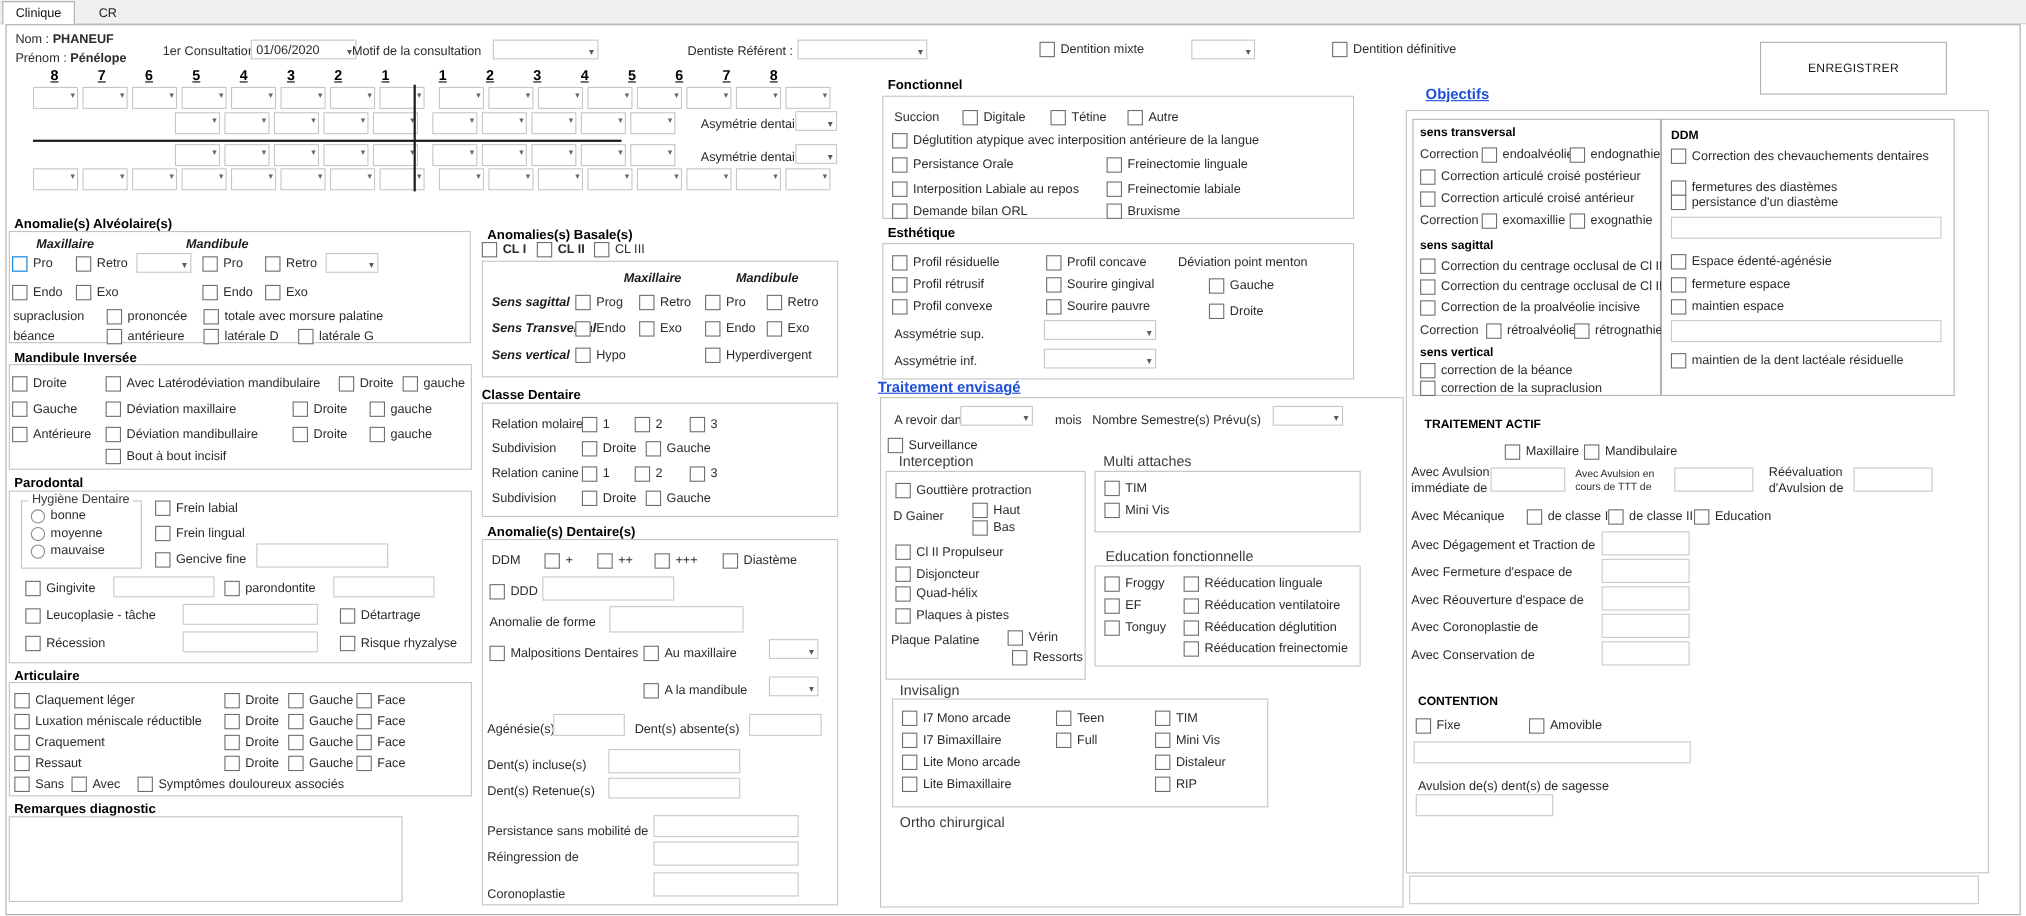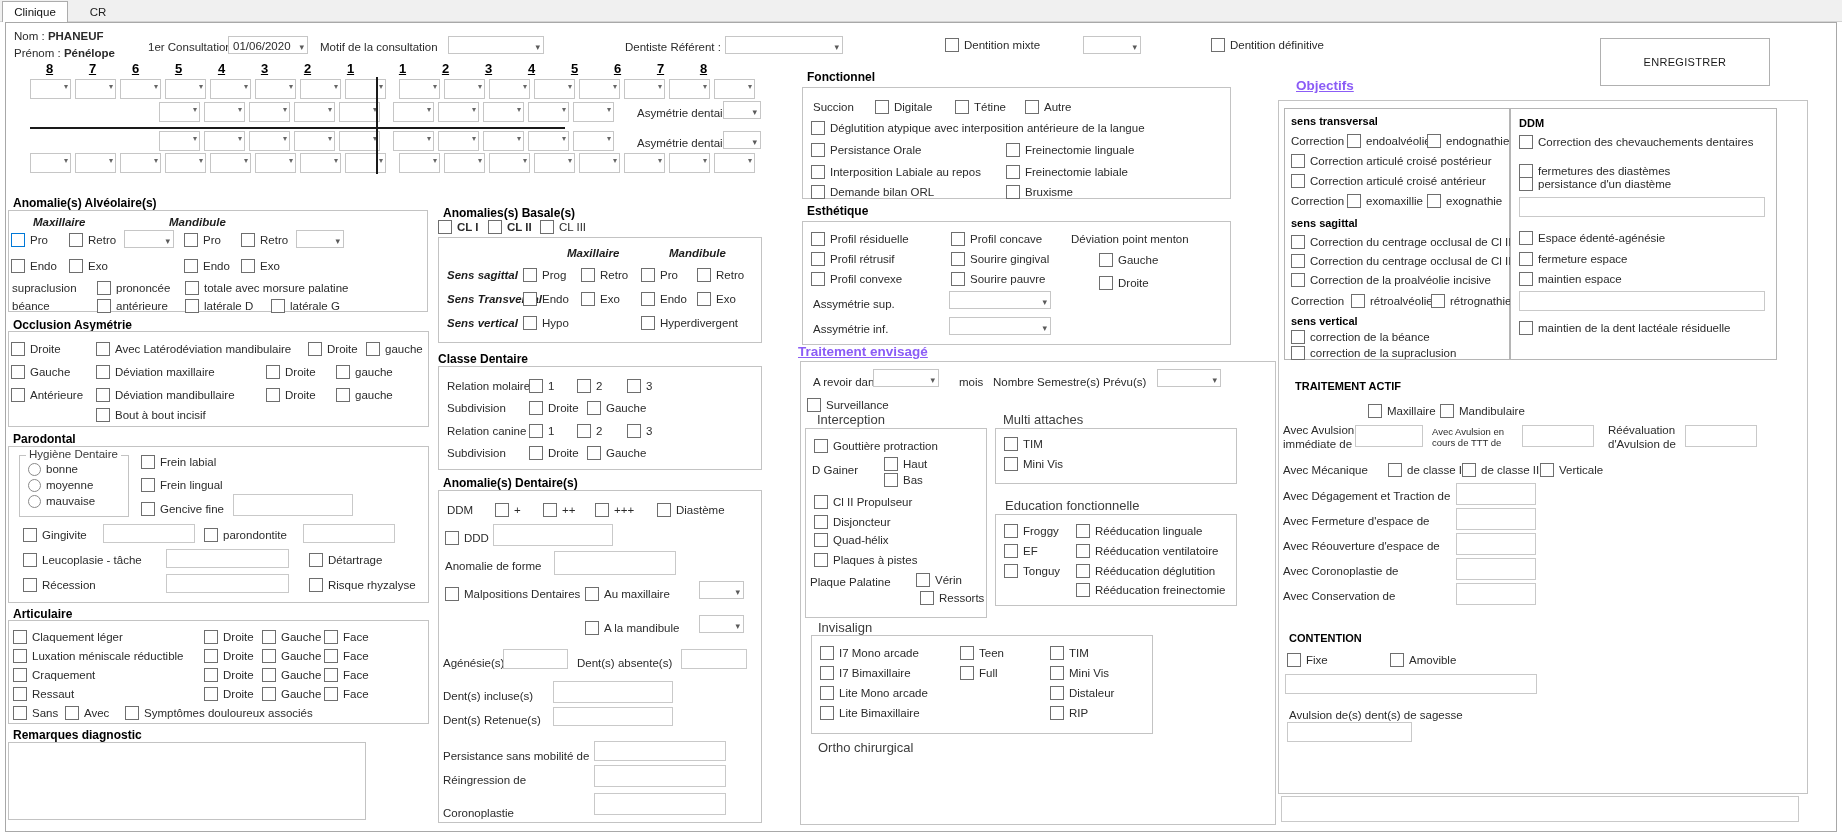--- a/index.html
+++ b/index.html
@@ -2,21 +2,21 @@
 <html><head>
 <meta charset="utf-8">
 <style>
   html,body{margin:0;padding:0}
   body{width:1842px;height:833px;background:#fff;font-family:"Liberation Sans",sans-serif;
        font-size:11.5px;color:#2b2b2b;position:relative;overflow:hidden}
   .box{position:absolute;border:1px solid #c3c3c3;background:#fff}
   .fs{position:absolute;border:1px solid #c3c3c3;background:#fff}
   .fs .legend{position:absolute;top:-8px;left:6px;background:#fff;padding:0 3px;white-space:nowrap;color:#3a3a3a}
   .sec-title{position:absolute;font-weight:bold;font-size:12px;color:#000;white-space:nowrap}
-  .big-title{position:absolute;font-weight:bold;font-size:13.5px;text-decoration:underline;color:#8b5cf6;white-space:nowrap}
+  .big-title{position:absolute;font-weight:bold;font-size:13.5px;text-decoration:underline;color:#1d4ed8;white-space:nowrap}
   .sub-title{position:absolute;font-size:13px;color:#3c3c3c;white-space:nowrap}
   .lab{position:absolute;white-space:nowrap;line-height:14px}
   .ital{font-style:italic;font-weight:bold;color:#1c1c1c}
   .cb{position:absolute;display:inline-flex;align-items:center;white-space:nowrap;line-height:14px;cursor:default}
   .cb::before{content:"";width:12px;height:12px;border:1px solid #6e6e6e;background:#fff;margin-right:5px;flex:none}
   .cb.foc::before{border:1px solid #0078d7}
   .rb{position:absolute;display:inline-flex;align-items:center;white-space:nowrap;line-height:14px}
   .rb::before{content:"";width:11px;height:11px;border:1px solid #8a8a8a;border-radius:50%;background:#fff;margin-right:5px;flex:none}
   .dd{position:absolute;border:1px solid #c6c6c6;background:#fff;height:18px;line-height:18px;padding-left:4px;box-sizing:border-box}
   .dd::after{content:"▾";position:absolute;right:3px;top:1px;font-size:9px;color:#5a5a5a}
@@ -45,21 +45,21 @@
 <div id="tabbar">
   <div class="tab-active">Clinique</div>
   <div class="tab-idle">CR</div>
 </div>
 
 <div class="box" style="left:5px;top:22px;width:1830px;height:808px;border-color:#a8a8a8"></div>
 
 <div class="lab" style="left:14px;top:29px"><span>Nom :</span> <b>PHANEUF</b></div>
 <div class="lab" style="left:14px;top:46px"><span>Prénom :</span> <b>Pénélope</b></div>
 <div class="lab" style="left:148px;top:40px">1er Consultation :</div>
-<div class="dd" style="left:228px;top:36px;width:80px">01/06/2020</div>
+<div class="dd" style="left:228px;top:36px;width:96px">01/06/2020</div>
 <div class="lab" style="left:320px;top:40px">Motif de la consultation</div>
 <div class="dd" style="left:448px;top:36px;width:96px"></div>
 <div class="lab" style="left:625px;top:40px">Dentiste Référent :</div>
 <div class="dd" style="left:725px;top:36px;width:118px"></div>
 <div class="cb" style="left:945px;top:38px;font-weight:normal">Dentition mixte</div>
 <div class="dd" style="left:1083px;top:36px;width:58px"></div>
 <div class="cb" style="left:1211px;top:38px;font-weight:normal">Dentition définitive</div>
 <div class="btn" style="left:1600px;top:38px;width:168px;height:46px">ENREGISTRER</div>
 
 <div class="row" style="left:30px;top:61px">
@@ -168,21 +168,21 @@
   <span class="cb" style="left:232px;top:48px">Exo</span>
   <span class="lab" style="left:3px;top:70px">supraclusion</span>
   <span class="cb" style="left:88px;top:70px">prononcée</span>
   <span class="cb" style="left:176px;top:70px">totale avec morsure palatine</span>
   <span class="lab" style="left:3px;top:88px">béance</span>
   <span class="cb" style="left:88px;top:88px">antérieure</span>
   <span class="cb" style="left:176px;top:88px">latérale D</span>
   <span class="cb" style="left:262px;top:88px">latérale G</span>
 </div>
 
-<div class="sec-title" style="left:13px;top:318px">Occlusion Asymétrie</div>
+<div class="sec-title" style="left:13px;top:318px">Mandibule Inversée</div>
 <div class="box" style="left:8px;top:331px;width:419px;height:94px">
   <span class="cb" style="left:2px;top:10px">Droite</span>
   <span class="cb" style="left:87px;top:10px">Avec Latérodéviation mandibulaire</span>
   <span class="cb" style="left:299px;top:10px">Droite</span>
   <span class="cb" style="left:357px;top:10px">gauche</span>
   <span class="cb" style="left:2px;top:33px">Gauche</span>
   <span class="cb" style="left:87px;top:33px">Déviation maxillaire</span>
   <span class="cb" style="left:257px;top:33px">Droite</span>
   <span class="cb" style="left:327px;top:33px">gauche</span>
   <span class="cb" style="left:2px;top:56px">Antérieure</span>
@@ -442,21 +442,21 @@
 <div class="cb" style="left:1440px;top:404px">Mandibulaire</div>
 <div class="lab two" style="left:1283px;top:423px"><span>Avec Avulsion</span><br><span>immédiate de</span></div>
 <div class="ti" style="left:1355px;top:425px;width:68px;height:22px"></div>
 <div class="lab sml" style="left:1432px;top:426px"><span>Avec Avulsion en</span><br><span>cours de TTT de</span></div>
 <div class="ti" style="left:1522px;top:425px;width:72px;height:22px"></div>
 <div class="lab two" style="left:1608px;top:423px"><span>Réévaluation</span><br><span>d'Avulsion de</span></div>
 <div class="ti" style="left:1685px;top:425px;width:72px;height:22px"></div>
 <div class="lab" style="left:1283px;top:463px">Avec Mécanique</div>
 <div class="cb" style="left:1388px;top:463px">de classe II</div>
 <div class="cb" style="left:1462px;top:463px">de classe III</div>
-<div class="cb" style="left:1540px;top:463px">Verticale</div>
+<div class="cb" style="left:1540px;top:463px">Education</div>
 <div class="lab" style="left:1283px;top:489px">Avec Dégagement et Traction de</div>
 <div class="ti" style="left:1456px;top:483px;width:80px;height:22px"></div>
 <div class="lab" style="left:1283px;top:514px">Avec Fermeture d'espace de</div>
 <div class="ti" style="left:1456px;top:508px;width:80px;height:22px"></div>
 <div class="lab" style="left:1283px;top:539px">Avec Réouverture d'espace de</div>
 <div class="ti" style="left:1456px;top:533px;width:80px;height:22px"></div>
 <div class="lab" style="left:1283px;top:564px">Avec Coronoplastie de</div>
 <div class="ti" style="left:1456px;top:558px;width:80px;height:22px"></div>
 <div class="lab" style="left:1283px;top:589px">Avec Conservation de</div>
 <div class="ti" style="left:1456px;top:583px;width:80px;height:22px"></div>

